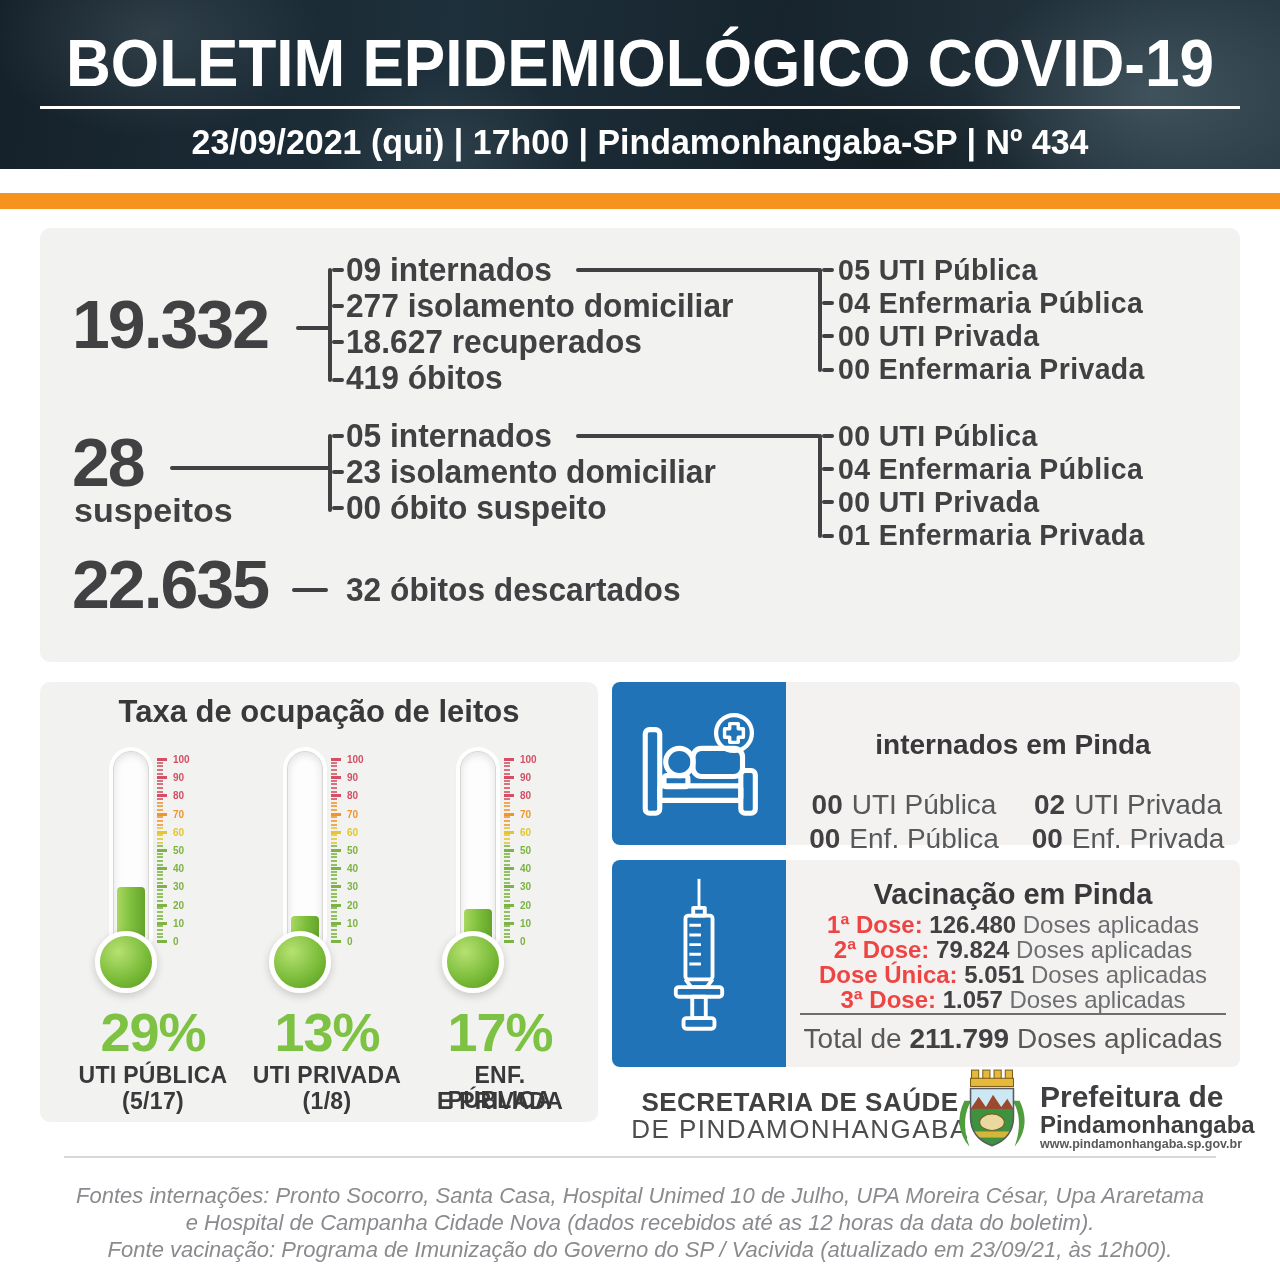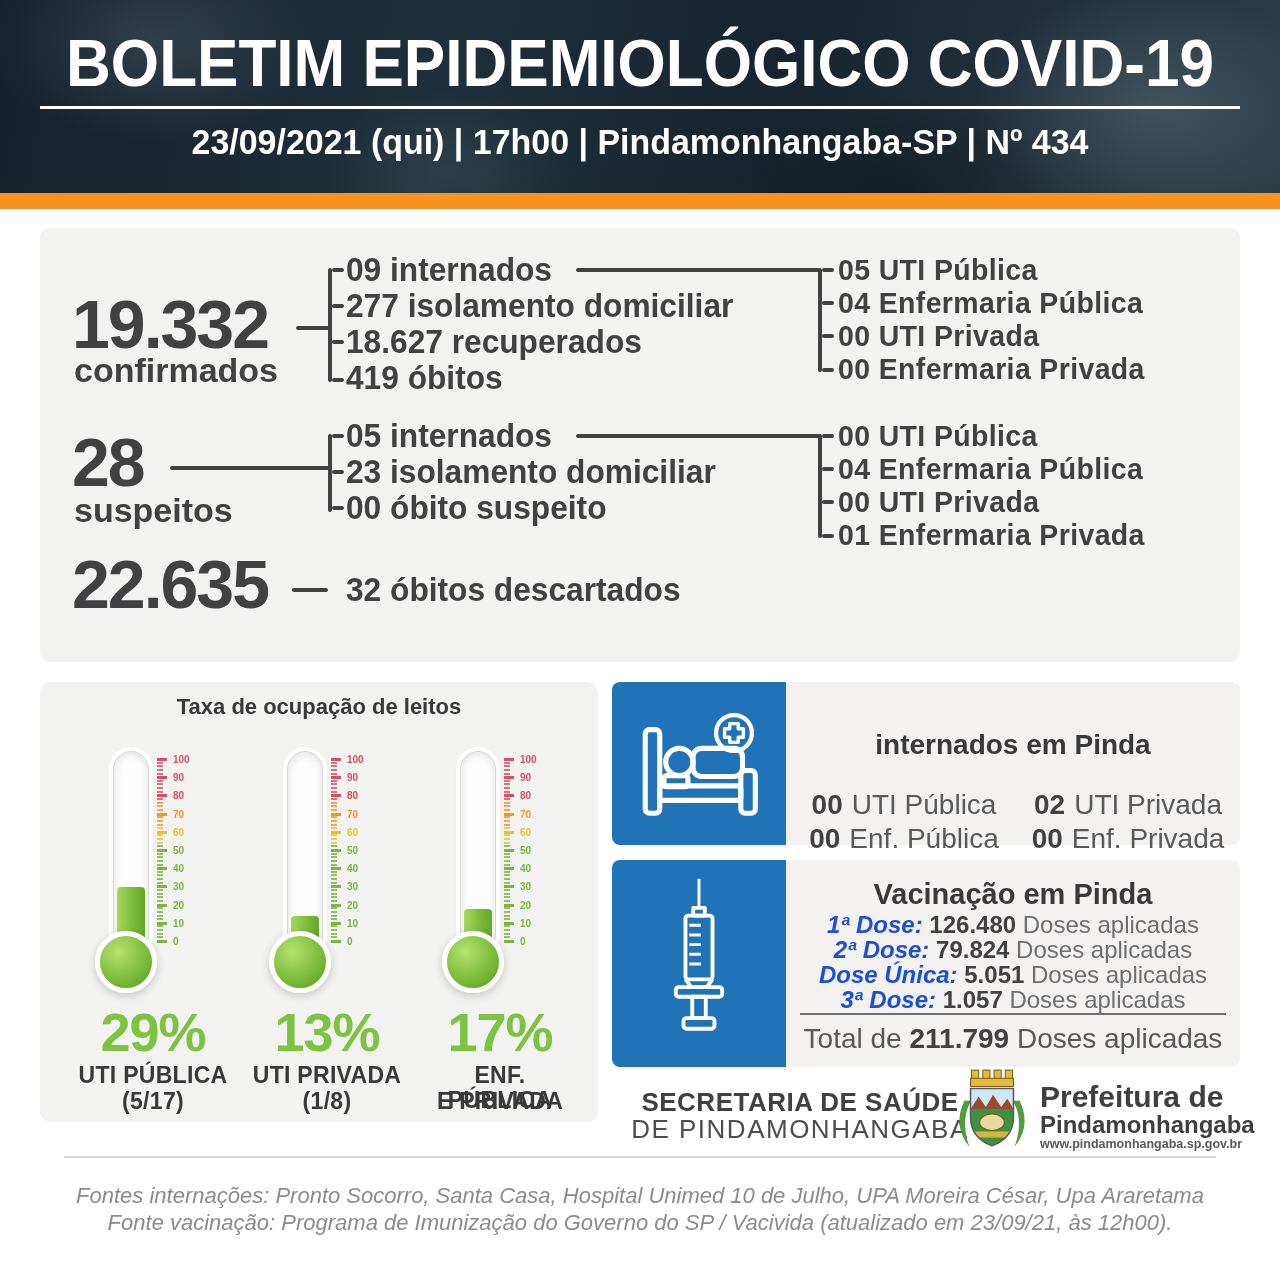--- a/index.html
+++ b/index.html
@@ -1,21 +1,21 @@
 <!DOCTYPE html>
 <html><head>
 <meta charset="utf-8">
 <style>
   html,body{margin:0;padding:0;background:#ffffff;}
   *{box-sizing:border-box;}
   .page{position:relative;width:1280px;height:1280px;background:#ffffff;overflow:hidden;
         font-family:"Liberation Sans","DejaVu Sans",sans-serif;color:#414042;}
 
   
-  .header{position:absolute;left:0;top:0;width:1280px;height:193px;
+  .header{position:absolute;left:0;top:0;width:1280px;height:169px;
     background:
       radial-gradient(ellipse 260px 160px at 12% 20%, rgba(190,210,218,.14), transparent 65%),
       radial-gradient(ellipse 300px 200px at 90% 55%, rgba(170,195,205,.20), transparent 60%),
       radial-gradient(ellipse 240px 140px at 70% 100%, rgba(0,0,0,.30), transparent 70%),
       radial-gradient(ellipse 200px 130px at 35% 90%, rgba(150,175,185,.12), transparent 65%),
       linear-gradient(100deg,#15212a 0%,#1e303b 35%,#17242d 60%,#2b3d47 100%);}
   .title{position:absolute;left:0;top:30px;width:1280px;text-align:center;color:#fff;
     font-size:66px;font-weight:bold;line-height:66px;letter-spacing:0px;
     transform:scaleX(.94);transform-origin:center top;white-space:nowrap;}
   .header-divider{position:absolute;left:40px;top:106px;width:1200px;height:3px;background:#fff;}
@@ -32,21 +32,21 @@
   .big-value{position:absolute;font-weight:bold;font-size:68px;line-height:1;letter-spacing:-2px;color:#414042;}
   .big-label{position:absolute;font-weight:bold;font-size:34px;line-height:36px;color:#414042;}
   .tree{position:absolute;left:346px;font-size:33px;font-weight:bold;line-height:36px;color:#414042;
         transform:scaleX(.96);transform-origin:left top;white-space:nowrap;}
   .beds{position:absolute;left:838px;font-size:29px;font-weight:bold;line-height:33px;letter-spacing:.4px;
         color:#414042;transform:scaleX(.98);transform-origin:left top;white-space:nowrap;}
   .bl{position:absolute;background:#414042;border-radius:2px;}
 
   
   .occ-title{position:absolute;left:40px;top:694px;width:558px;text-align:center;
-    font-size:22px;font-weight:bold;color:#39393b;}
+    font-size:31px;font-weight:bold;color:#39393b;}
   .thermo{position:absolute;top:745px;width:140px;height:372px;}
   .tube{position:absolute;left:30px;top:6px;width:36px;height:196px;background:#fdfdfd;
     border:1px solid #d7d7d5;border-radius:18px 18px 10px 10px;
     box-shadow:0 0 0 4px rgba(255,255,255,.95),0 2px 6px rgba(0,0,0,.10),inset 0 2px 8px rgba(0,0,0,.12);}
   .fill{position:absolute;left:3px;right:3px;bottom:2px;border-radius:4px 4px 8px 8px;
     background:linear-gradient(to right,#a8d85f,#7cbd3b 55%,#65a42a);}
   .bulb{position:absolute;left:12px;top:186px;width:62px;height:62px;border-radius:50%;
     background:radial-gradient(circle at 35% 30%,#b7e172,#7cbd3b 55%,#59981c);
     border:5px solid #fff;box-shadow:0 3px 8px rgba(0,0,0,.18);}
   .scale{position:absolute;left:74px;top:13px;width:64px;height:186px;}
@@ -65,21 +65,21 @@
   .panel{position:absolute;background:#f3f2f0;border-radius:0 8px 8px 0;}
   .panel-title{position:absolute;left:786px;width:454px;text-align:center;
     font-weight:bold;color:#39393b;}
   .v-grid{position:absolute;left:792px;top:788px;width:448px;height:68px;
     display:grid;grid-template-columns:1fr 1fr;}
   .v-cell{display:flex;align-items:center;justify-content:center;font-size:28px;white-space:nowrap;}
   .v-val{font-weight:bold;color:#414042;margin-right:9px;}
   .v-lab{color:#58595b;}
   .vc-doses{position:absolute;left:786px;top:912px;width:454px;text-align:center;
     font-size:24px;line-height:25px;white-space:nowrap;}
-  .dose-label{color:#1d4ed8;font-weight:bold;font-style:italic;}
+  .dose-label{color:#ef4444;font-weight:bold;}
   .dose-value{color:#414042;font-weight:bold;text-align:right;}
   .dose-suffix{color:#6d6e71;}
   .vc-divider{position:absolute;left:800px;top:1013px;width:426px;height:2px;background:#6d6e71;}
   .vc-total{position:absolute;left:786px;top:1023px;width:454px;text-align:center;
     font-size:28px;color:#58595b;white-space:nowrap;}
   .vc-total b{color:#414042;}
 
   
   .sec1{position:absolute;left:600px;top:1087px;width:400px;text-align:center;
     font-size:26px;font-weight:bold;letter-spacing:.5px;color:#414042;}
@@ -101,21 +101,20 @@
   <div class="header">
     <div class="title">BOLETIM EPIDEMIOLÓGICO COVID-19</div>
     <div class="header-divider"></div>
     <div class="subtitle">23/09/2021 (qui) | 17h00 | Pindamonhangaba-SP | Nº 434</div>
   </div>
   <div class="orange-bar"></div>
 
   <div class="card" id="summary-card"></div>
 
   <div class="big-value" style="left:72px;top:290px;">19.332</div>
-  <div class="big-label" style="left:74px;top:352px;">confirmados</div>
   <div class="tree" style="top:252px;">
     <div>09 internados</div>
     <div>277 isolamento domiciliar</div>
     <div>18.627 recuperados</div>
     <div>419 óbitos</div>
   </div>
   <div class="beds" style="top:254px;">
     <div>05 UTI Pública</div>
     <div>04 Enfermaria Pública</div>
     <div>00 UTI Privada</div>
@@ -501,16 +500,17 @@
     </svg>
   </span>
   <div class="pref1">Prefeitura de</div>
   <div class="pref2">Pindamonhangaba</div>
   <div class="pref3">www.pindamonhangaba.sp.gov.br</div>
 
   <div class="bottom-divider"></div>
 
   <div class="sources">
     <div>Fontes internações: Pronto Socorro, Santa Casa, Hospital Unimed 10 de Julho, UPA Moreira César, Upa Araretama</div>
+    <div>e Hospital de Campanha Cidade Nova (dados recebidos até as 12 horas da data do boletim).</div>
     <div>Fonte vacinação: Programa de Imunização do Governo do SP / Vacivida (atualizado em 23/09/21, às 12h00).</div>
   </div>
 
 </div>
 
 </body></html>

